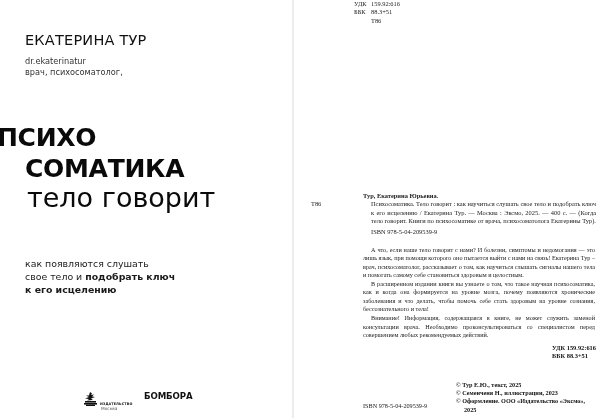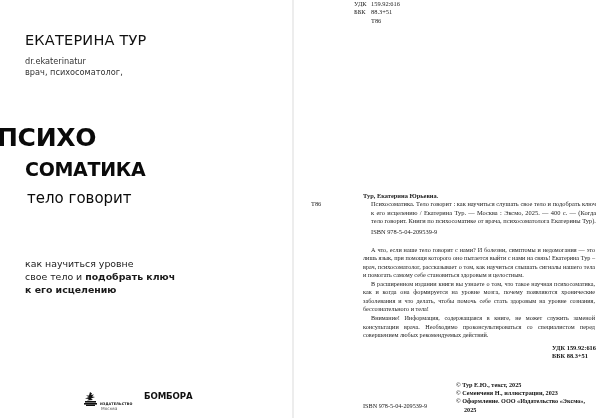--- a/index.html
+++ b/index.html
@@ -10,22 +10,22 @@
     .page-left { position: absolute; left: 0; top: 0; width: 292px; height: 418px; overflow: hidden; background: #fff; }
     .gutter { position: absolute; left: 292px; top: 0; width: 2px; height: 418px; background: #ededed; }
     .page-right { position: absolute; left: 294px; top: 0; width: 306px; height: 418px; overflow: hidden; background: #fff; }
 
     
     .author-name { position: absolute; left: 25px; top: 32px; font-family: "DejaVu Sans", sans-serif; font-size: 14.5px; font-weight: 500; letter-spacing: 0.2px; color: #111; white-space: nowrap; }
     .author-desc { position: absolute; left: 25px; top: 56px; font-size: 8.2px; line-height: 11px; color: #333; }
     .author-desc span { display: block; }
 
     .title-line1 { position: absolute; left: -3px; top: 124px; font-family: "DejaVu Sans", sans-serif; font-weight: bold; font-size: 25px; letter-spacing: -0.3px; color: #0a0a0a; line-height: 28px; white-space: nowrap; }
-    .title-line2 { position: absolute; left: 25px; top: 155px; font-family: "DejaVu Sans", sans-serif; font-weight: bold; font-size: 19px; letter-spacing: -0.3px; color: #0a0a0a; line-height: 28px; white-space: nowrap; }
-    .title-line3 { position: absolute; left: 27px; top: 186px; font-family: "DejaVu Sans", sans-serif; font-weight: normal; font-size: 15px; letter-spacing: 0px; color: #0a0a0a; line-height: 24px; white-space: nowrap; }
+    .title-line2 { position: absolute; left: 25px; top: 155px; font-family: "DejaVu Sans", sans-serif; font-weight: bold; font-size: 25px; letter-spacing: -0.3px; color: #0a0a0a; line-height: 28px; white-space: nowrap; }
+    .title-line3 { position: absolute; left: 27px; top: 186px; font-family: "DejaVu Sans", sans-serif; font-weight: normal; font-size: 27px; letter-spacing: 0px; color: #0a0a0a; line-height: 24px; white-space: nowrap; }
 
     .tagline { position: absolute; left: 25px; top: 257px; font-size: 9.4px; line-height: 13px; color: #1a1a1a; white-space: nowrap; }
     .tagline .bold { font-weight: bold; }
     .tagline span.row { display: block; }
 
     .publisher { position: absolute; left: 84px; top: 392px; display: flex; align-items: flex-start; }
     .pub-logo { width: 13px; height: 14px; margin-right: 3px; }
     .pub-texts { display: flex; flex-direction: column; }
     .pub-name { font-family: "DejaVu Sans", sans-serif; font-weight: bold; font-size: 8.6px; letter-spacing: -0.1px; line-height: 9px; color: #111; padding-left: 44px; }
     .pub-sub { font-size: 3.4px; font-weight: bold; letter-spacing: 0.1px; line-height: 4px; color: #111; margin-top: 1px; }
@@ -68,21 +68,21 @@
     <div class="author-desc">
       <span>dr.ekaterinatur</span>
       <span>врач, психосоматолог,</span>
     </div>
 
     <div class="title-line1">ПСИХО</div>
     <div class="title-line2">СОМАТИКА</div>
     <div class="title-line3">тело говорит</div>
 
     <div class="tagline">
-      <span class="row">как научиться уровне</span>
+      <span class="row">как появляются слушать</span>
       <span class="row"><span>свое тело и </span><span class="bold">подобрать ключ</span></span>
       <span class="row bold">к его исцелению</span>
     </div>
 
     <div class="publisher">
       <svg class="pub-logo" viewBox="0 0 13 14">
         <path d="M6 0 L8 1.5 L7 3 L10 2.5 L8 4.5 L11 5 L7 6.5 L9 8 L3 8.5 L5 7 L1 6.5 L5 5 L2 3.5 L5 3.5 Z" fill="#111"></path>
         <rect x="1" y="9" width="11" height="1.6" fill="#111"></rect>
         <rect x="0" y="11" width="13" height="1.6" fill="#111"></rect>
         <rect x="2" y="12.6" width="9" height="1.4" fill="#111"></rect>

